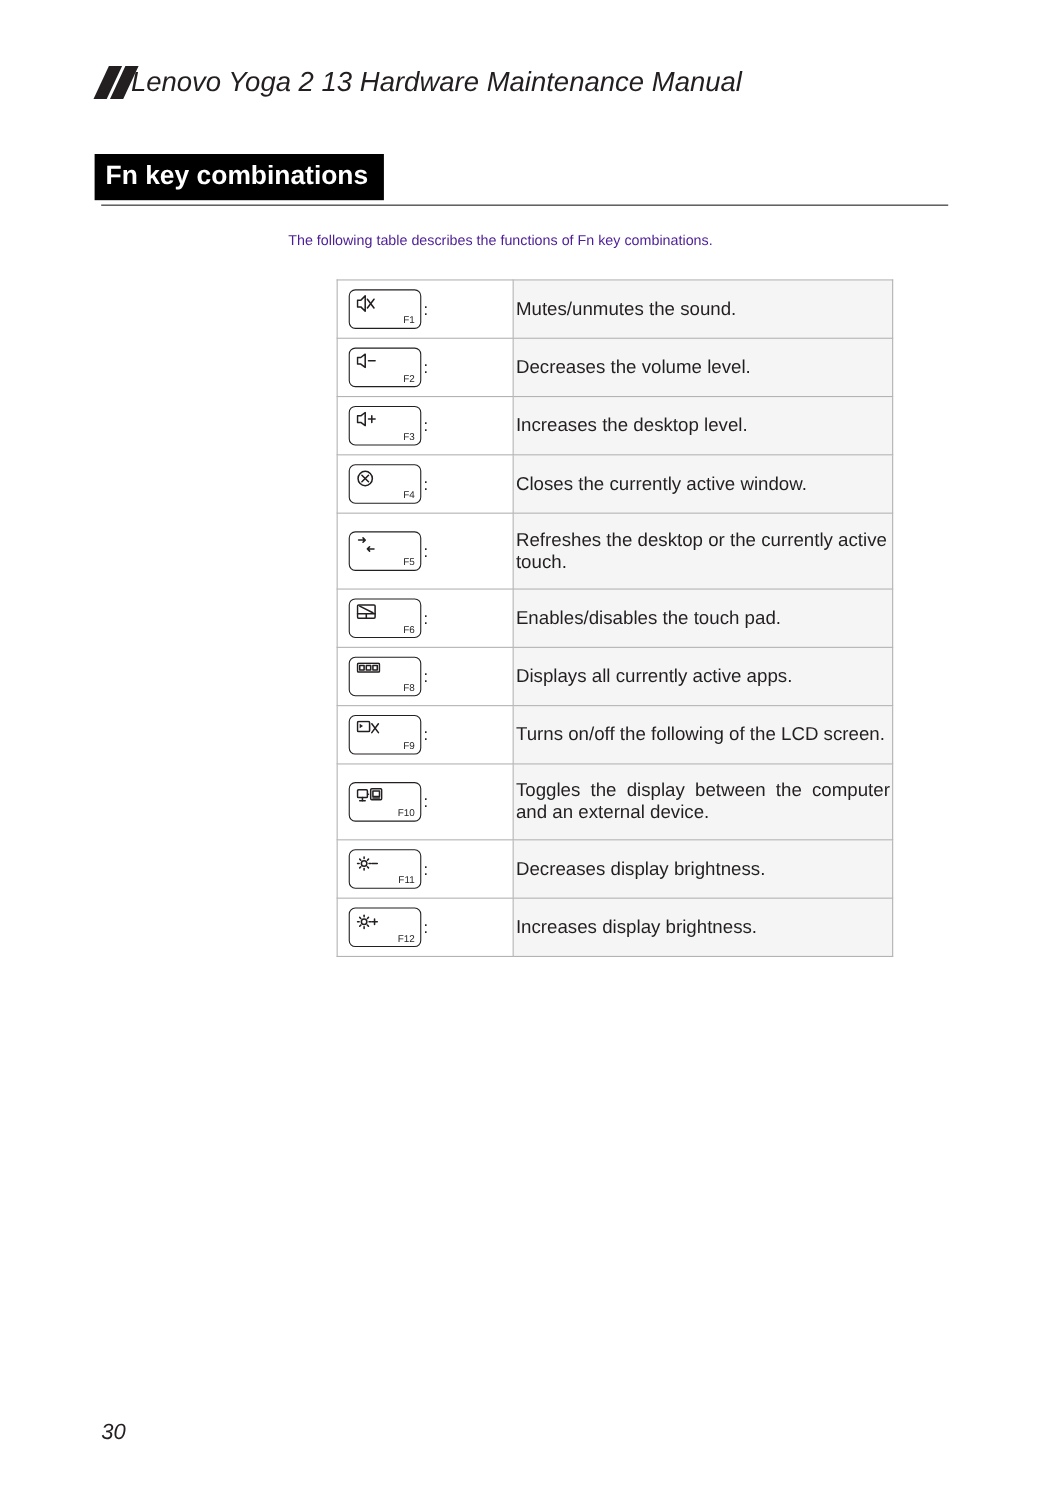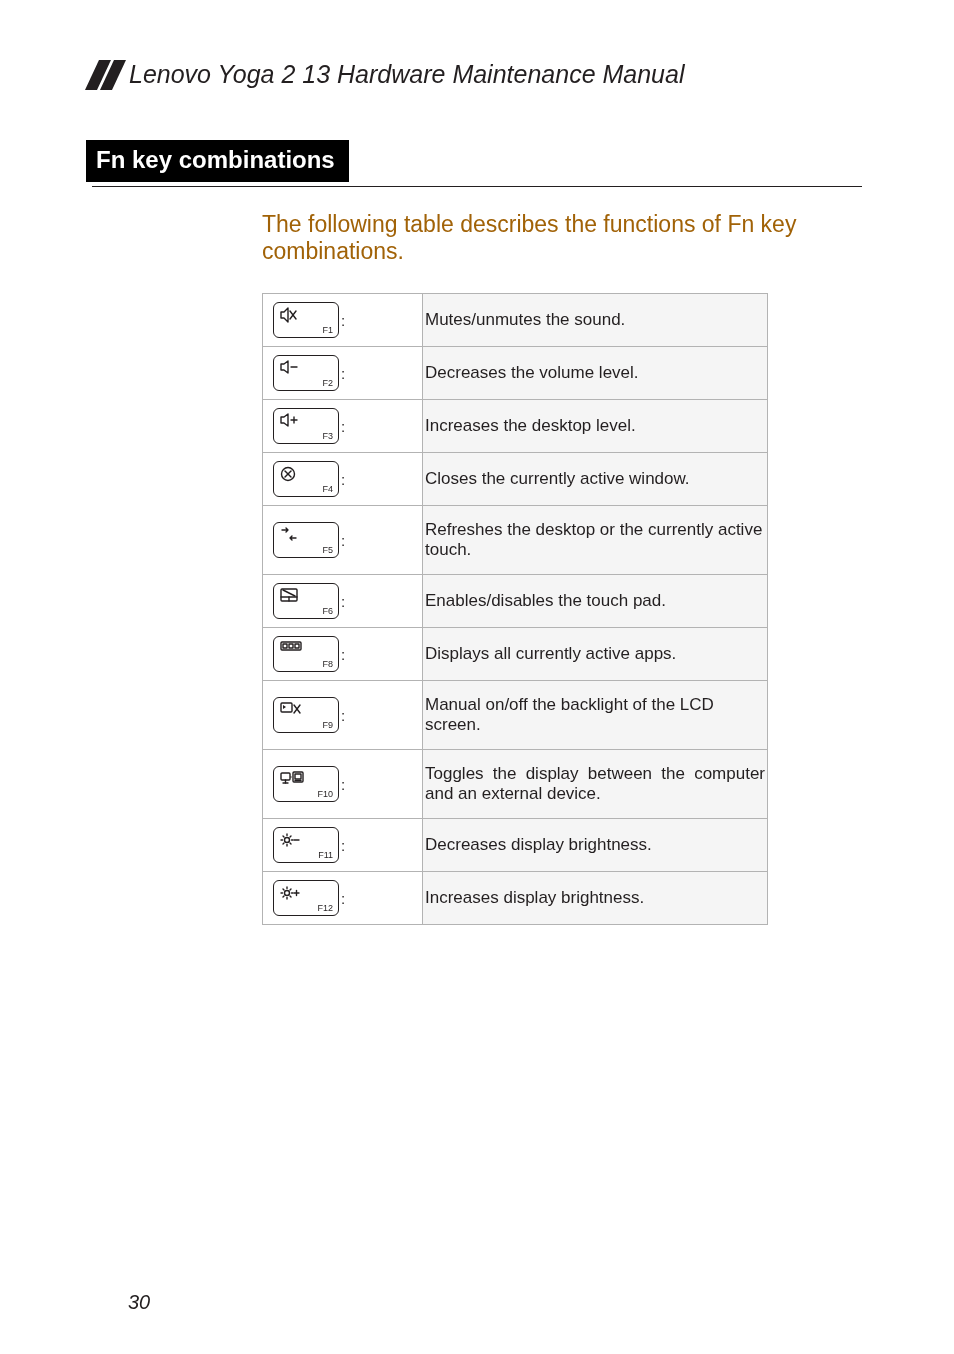--- a/index.html
+++ b/index.html
@@ -13,21 +13,21 @@
     color: #000;
   }
   .page {
     position: relative;
     width: 954px;
     height: 1354px;
     padding: 60px 92px 40px 92px;
   }
   .header {
     display: flex;
-    gap: 10px;
+    align-items: center;
     margin-bottom: 50px;
   }
   .slashes {
     display: flex;
     gap: 3px;
   }
   .slash {
     width: 12px;
     height: 30px;
     background: #231f20;
@@ -51,33 +51,34 @@
   }
   .hr-line {
     border: none;
     border-top: 1px solid #231f20;
     margin: 0 0 24px 0;
   }
   .content {
     margin-left: 170px;
   }
   .intro {
-    font-size: 23px;
-    color: #a16207;
+    font-size: 13px;
+    color: #4c1d95;
     margin-bottom: 28px;
   }
   .table-caption {
     font-size: 18px;
     font-style: italic;
     color: #231f20;
     margin-bottom: 4px;
   }
   table {
     border-collapse: collapse;
     width: 506px;
+    margin-left: 44px;
   }
   td {
     border: 1px solid #b3b3b3;
     padding: 0;
     vertical-align: middle;
   }
   td.key-cell {
     width: 160px;
     background: #fff;
     text-align: left;
@@ -127,21 +128,20 @@
     vertical-align: middle;
     margin-left: 2px;
   }
   .page-num {
     position: absolute;
     bottom: 40px;
     left: 92px;
     font-size: 20px;
     font-style: italic;
     color: #231f20;
-    margin-left: 36px;
   }
 </style>
 </head>
 <body>
 
 <div class="page">
   <div class="header">
     <div class="slashes">
       <div class="slash"></div>
       <div class="slash"></div>
@@ -229,21 +229,21 @@
           </tr>
           <tr>
             <td class="key-cell"><span class="keycap"><span class="icon">
                   <svg width="22" height="14" viewBox="0 0 22 14">
                     <rect x="1" y="1" width="11" height="9" rx="1" stroke="#231f20" stroke-width="1.4" fill="none" stroke-linecap="round" stroke-linejoin="round"></rect>
                     <path d="M3 3 l3 2 l-3 2 z" fill="#231f20"></path>
                     <line x1="14" y1="3" x2="20" y2="11" stroke="#231f20" stroke-width="1.4" fill="none" stroke-linecap="round" stroke-linejoin="round"></line>
                     <line x1="20" y1="3" x2="14" y2="11" stroke="#231f20" stroke-width="1.4" fill="none" stroke-linecap="round" stroke-linejoin="round"></line>
                   </svg>
                 </span><span class="flabel">F9</span></span><span class="colon">:</span></td>
-            <td class="desc-cell">Manual on/off the backlight of the LCD screen.</td>
+            <td class="desc-cell">Turns on/off the following of the LCD screen.</td>
           </tr>
           <tr>
             <td class="key-cell"><span class="keycap"><span class="icon">
                   <svg width="24" height="14" viewBox="0 0 24 14">
                     <rect x="1" y="2" width="9" height="7" rx="1" stroke="#231f20" stroke-width="1.4" fill="none" stroke-linecap="round" stroke-linejoin="round"></rect>
                     <line x1="5.5" y1="9" x2="5.5" y2="12" stroke="#231f20" stroke-width="1.4" fill="none" stroke-linecap="round" stroke-linejoin="round"></line>
                     <line x1="3" y1="12" x2="8" y2="12" stroke="#231f20" stroke-width="1.4" fill="none" stroke-linecap="round" stroke-linejoin="round"></line>
                     <line x1="11" y1="6" x2="11" y2="6" stroke="#231f20" stroke-width="1.4" fill="none" stroke-linecap="round" stroke-linejoin="round"></line>
                     <rect x="13" y="1" width="10" height="10" rx="1" stroke="#231f20" stroke-width="1.4" fill="none" stroke-linecap="round" stroke-linejoin="round"></rect>
                     <rect x="15" y="3" width="6" height="5" stroke="#231f20" stroke-width="1.4" fill="none" stroke-linecap="round" stroke-linejoin="round"></rect>

